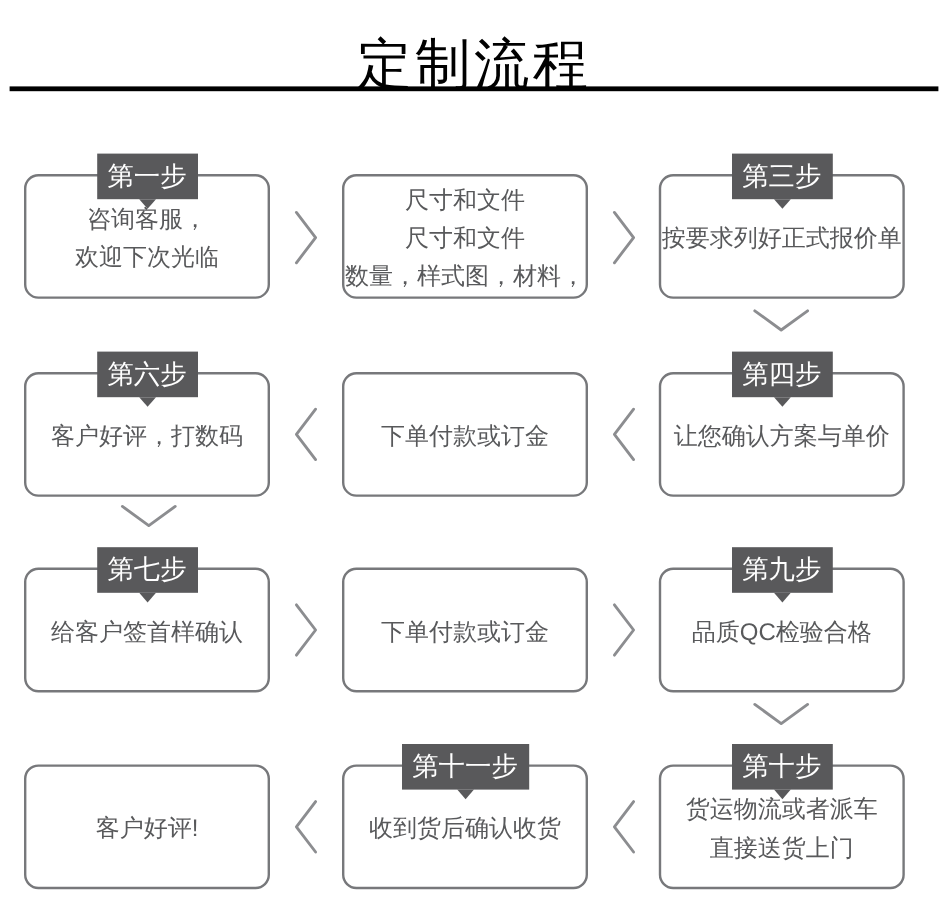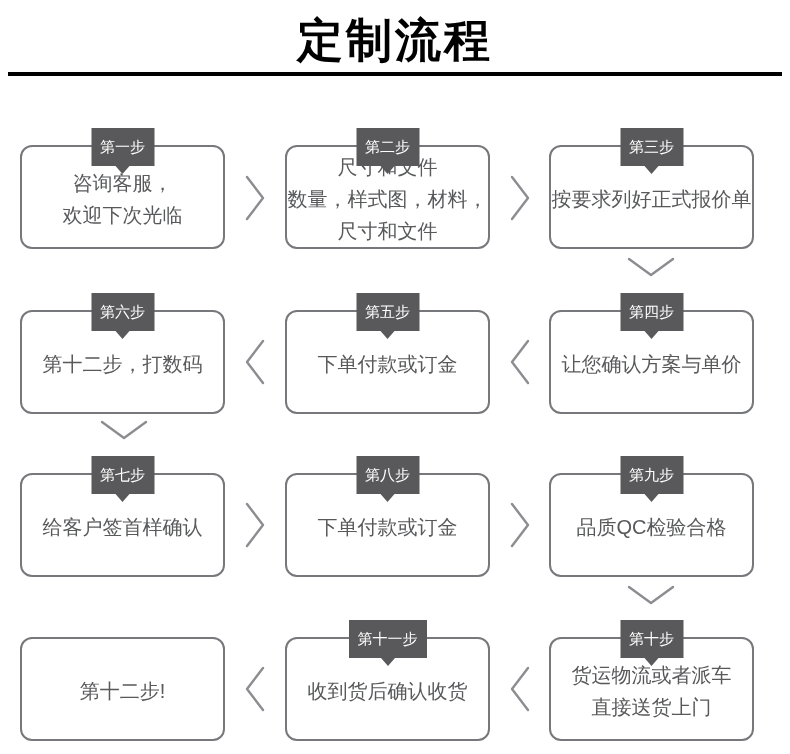--- a/index.html
+++ b/index.html
@@ -14,24 +14,24 @@
   * { margin: 0; padding: 0; box-sizing: border-box; }
   html, body { background: #ffffff; }
   body {
     font-family: "Liberation Sans", "DejaVu Sans", sans-serif;
     width: 790px; height: 754px;
     position: relative;
     overflow: hidden;
   }
   .page-title {
     position: absolute;
-    top: 10px; left: 0; width: 790px;
+    top: 23px; left: 0; width: 790px;
     text-align: center;
     font-size: 46px;
-    font-weight: bold;
+    font-weight: normal;
     letter-spacing: 3px;
     color: var(--title);
   }
   .divider {
     position: absolute;
     top: 72px; left: 8px;
     width: 774px; height: 4px;
     background: var(--divider);
   }
   .flow { position: absolute; inset: 0; }
@@ -56,21 +56,21 @@
     color: var(--box-text);
     white-space: nowrap;
     text-align: center;
   }
   .badge {
     position: absolute;
     top: -17px; left: 50%;
     transform: translateX(-50%);
     background: var(--badge-bg);
     color: var(--badge-text);
-    font-size: 15px;
+    font-size: 22px;
     line-height: 21px;
     padding: 8px 9px 9px 9px;
     white-space: nowrap;
     z-index: 3;
   }
   .badge-notch {
     position: absolute;
     top: 100%; left: 50%;
     transform: translateX(-50%);
     width: 0; height: 0;
@@ -104,26 +104,22 @@
     </div>
     <div class="badge">
       <span>第一步</span>
       <span class="badge-notch"></span>
     </div>
   </div>
 
   <div class="card" style="left:285px;top:145px">
     <div class="box">
       <div class="line">尺寸和文件</div>
+      <div class="line">尺寸和文件</div>
       <div class="line">数量，样式图，材料，</div>
-      <div class="line">尺寸和文件</div>
-    </div>
-    <div class="badge">
-      <span>第二步</span>
-      <span class="badge-notch"></span>
     </div>
   </div>
 
   <div class="card" style="left:549px;top:145px">
     <div class="box">
       <div class="line">按要求列好正式报价单</div>
     </div>
     <div class="badge">
       <span>第三步</span>
       <span class="badge-notch"></span>
@@ -141,35 +137,31 @@
       </svg>
   </div>
   <div class="arrow arrow-down" style="left:626px;top:256px">
     <svg width="50" height="22" viewBox="0 0 50 22">
         <polyline points="3,3 25,19 47,3"></polyline>
       </svg>
   </div>
 
   <div class="card" style="left:20px;top:310px">
     <div class="box">
-      <div class="line">第十二步，打数码</div>
+      <div class="line">客户好评，打数码</div>
     </div>
     <div class="badge">
       <span>第六步</span>
       <span class="badge-notch"></span>
     </div>
   </div>
 
   <div class="card" style="left:285px;top:310px">
     <div class="box">
       <div class="line">下单付款或订金</div>
-    </div>
-    <div class="badge">
-      <span>第五步</span>
-      <span class="badge-notch"></span>
     </div>
   </div>
 
   <div class="card" style="left:549px;top:310px">
     <div class="box">
       <div class="line">让您确认方案与单价</div>
     </div>
     <div class="badge">
       <span>第四步</span>
       <span class="badge-notch"></span>
@@ -199,24 +191,20 @@
     <div class="badge">
       <span>第七步</span>
       <span class="badge-notch"></span>
     </div>
   </div>
 
   <div class="card" style="left:285px;top:473px">
     <div class="box">
       <div class="line">下单付款或订金</div>
     </div>
-    <div class="badge">
-      <span>第八步</span>
-      <span class="badge-notch"></span>
-    </div>
   </div>
 
   <div class="card" style="left:549px;top:473px">
     <div class="box">
       <div class="line">品质QC检验合格</div>
     </div>
     <div class="badge">
       <span>第九步</span>
       <span class="badge-notch"></span>
     </div>
@@ -233,21 +221,21 @@
       </svg>
   </div>
   <div class="arrow arrow-down" style="left:626px;top:584px">
     <svg width="50" height="22" viewBox="0 0 50 22">
         <polyline points="3,3 25,19 47,3"></polyline>
       </svg>
   </div>
 
   <div class="card" style="left:20px;top:637px">
     <div class="box">
-      <div class="line">第十二步!</div>
+      <div class="line">客户好评!</div>
     </div>
   </div>
 
   <div class="card" style="left:285px;top:637px">
     <div class="box">
       <div class="line">收到货后确认收货</div>
     </div>
     <div class="badge">
       <span>第十一步</span>
       <span class="badge-notch"></span>

